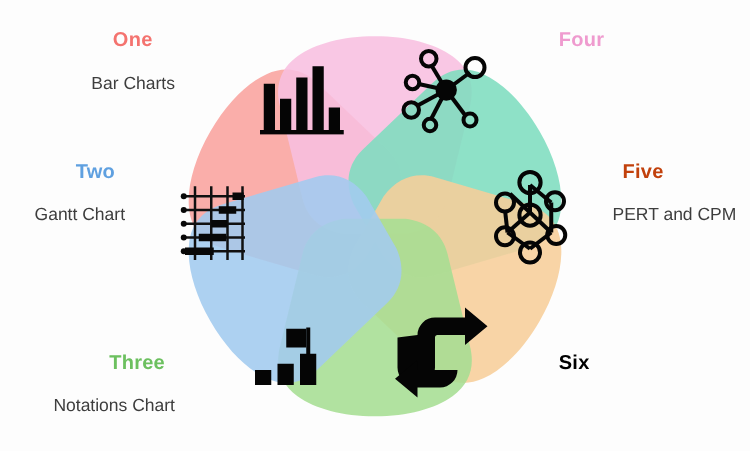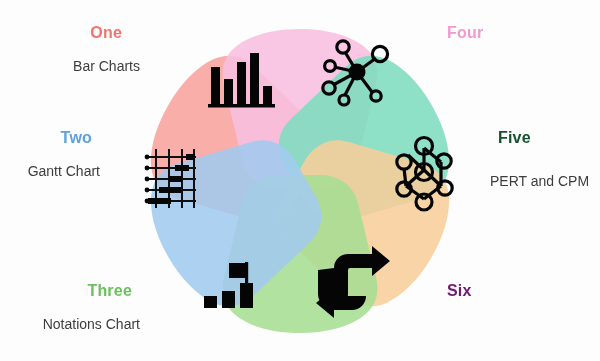--- a/index.html
+++ b/index.html
@@ -21,21 +21,21 @@
     top: 0;
     width: 600px;
     height: 361px;
   }
   .label-block {
     position: absolute;
     display: flex;
     flex-direction: column;
   }
   .label-left  { align-items: flex-end;  text-align: right; }
-  .label-right { align-items: flex-start; text-align: left; gap: 10px; }
+  .label-right { align-items: flex-start; text-align: left; }
 
   .lbl-num {
     font-size: 16px;
     font-weight: bold;
     line-height: 20px;
     letter-spacing: 0.2px;
     white-space: nowrap;
   }
   .lbl-desc {
     font-size: 14px;
@@ -226,21 +226,21 @@
   <div class="label-block label-left" id="block-three">
     <div class="lbl-num" style="color:#6cc05f;">Three</div>
     <div class="lbl-desc">Notations Chart</div>
   </div>
 
   <div class="label-block label-right" id="block-four">
     <div class="lbl-num" style="color:#ef9bcf;">Four</div>
   </div>
 
   <div class="label-block label-right" id="block-five">
-    <div class="lbl-num" style="color:#14532d;">Five</div>
+    <div class="lbl-num" style="color:#c2410c;">Five</div>
     <div class="lbl-desc">PERT and CPM</div>
   </div>
 
   <div class="label-block label-right" id="block-six">
-    <div class="lbl-num" style="color:#701a75;">Six</div>
+    <div class="lbl-num" style="color:#000000;">Six</div>
   </div>
 
 </div>
 
 </body></html>

